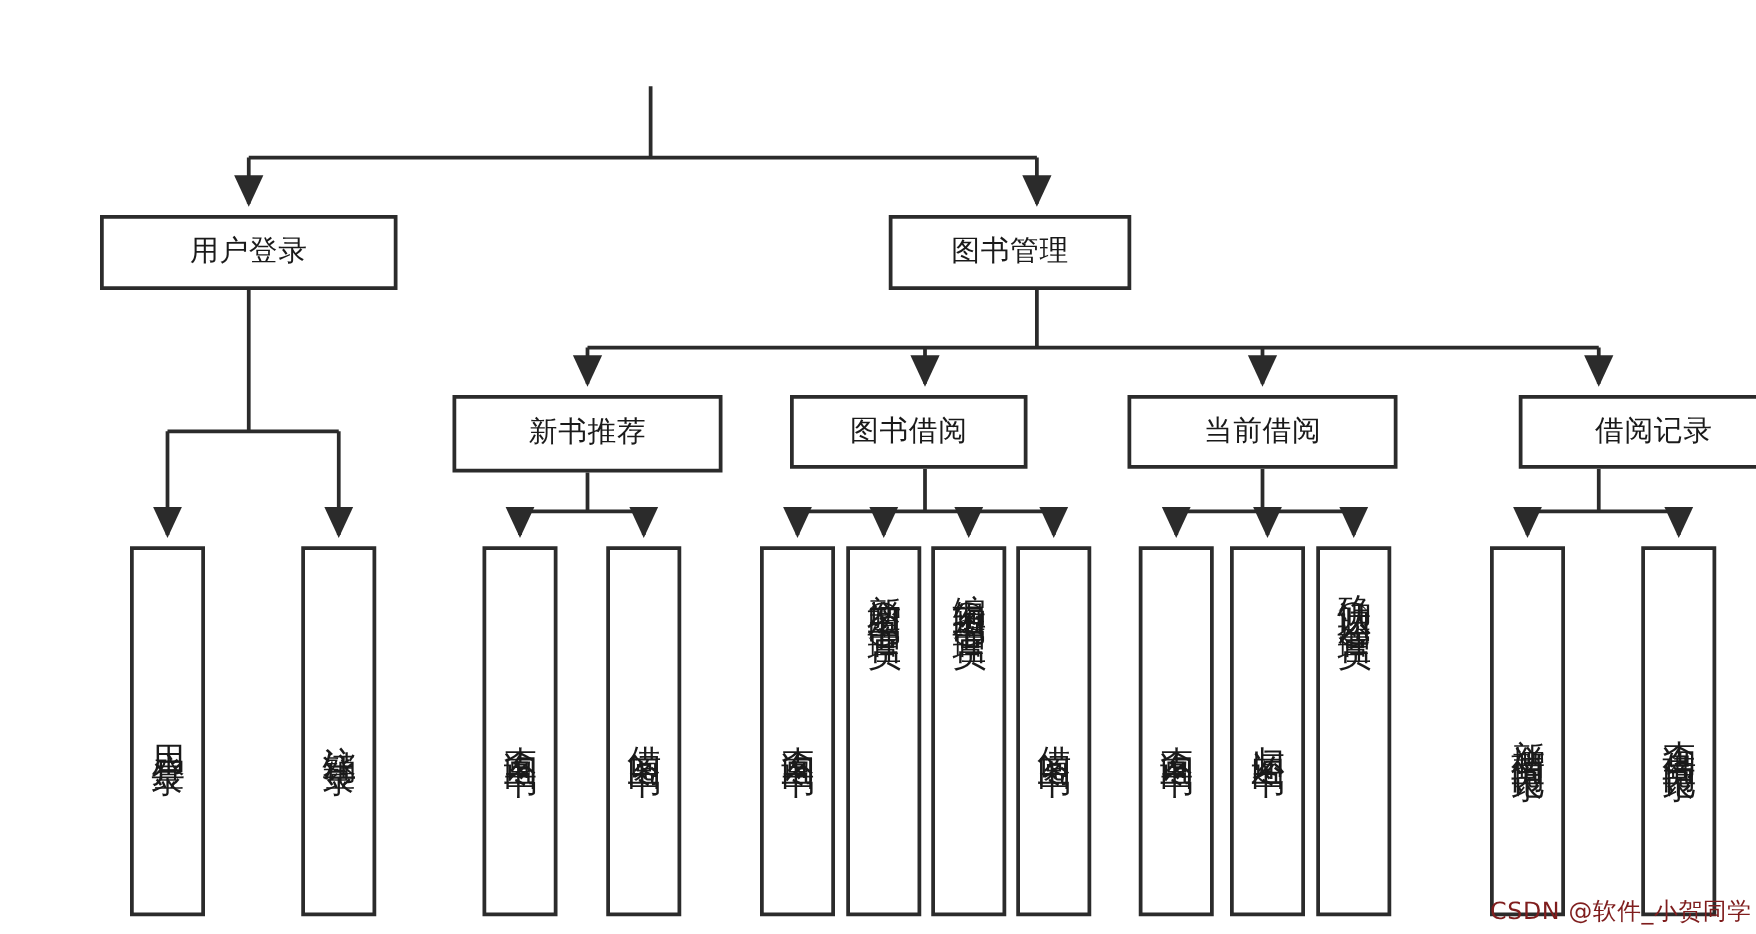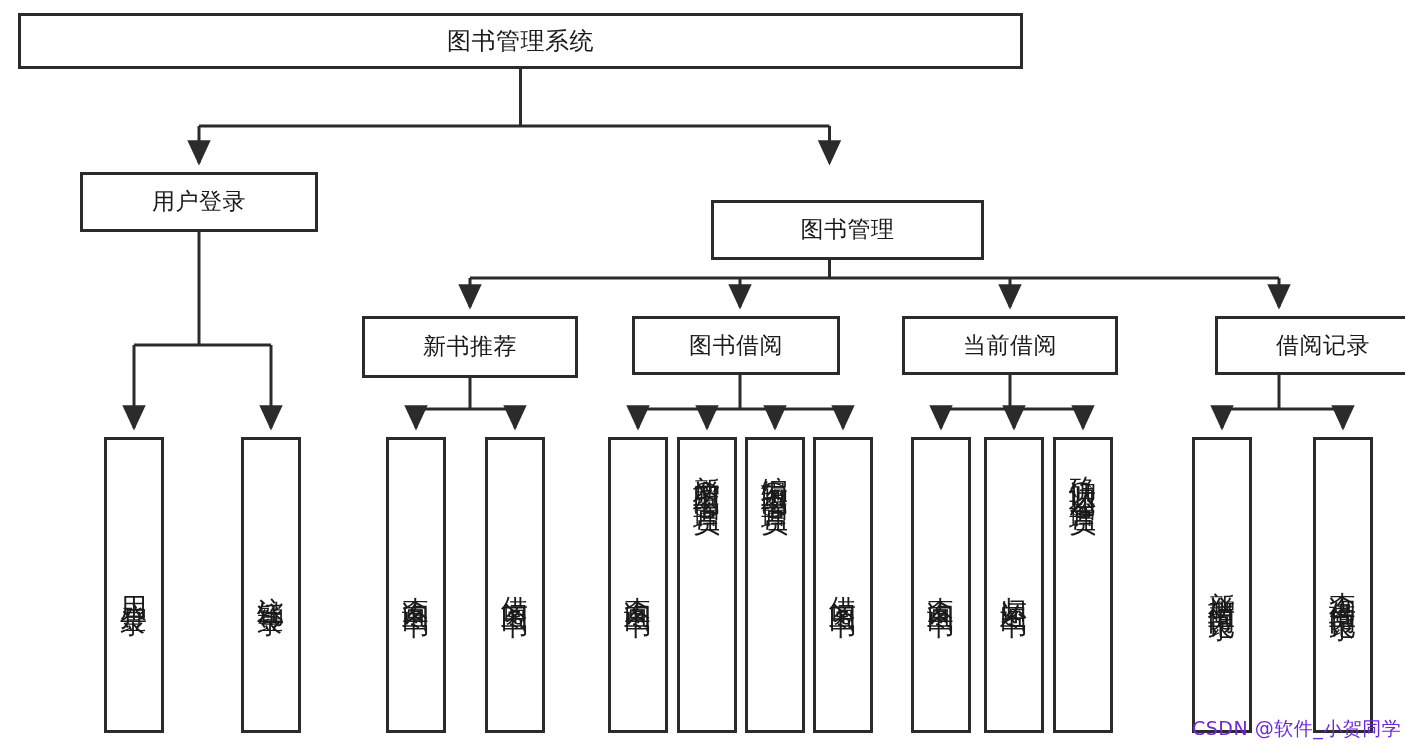--- a/index.html
+++ b/index.html
@@ -63,21 +63,21 @@
     writing-mode: vertical-rl;
     text-orientation: upright;
     font-size: 27px;
     line-height: 1.0;
     letter-spacing: 5px;
     white-space: nowrap;
   }
   .watermark {
     position: absolute;
     font-size: 19px;
-    color: #6d28d9;
+    color: #7f1d1d;
     white-space: nowrap;
     letter-spacing: 0.5px;
   }
 </style>
 </head>
 <body>
 
 <div id="diagram-root">
 
   <svg id="connectors" viewBox="0 0 1405 747" xmlns="http://www.w3.org/2000/svg">
@@ -116,35 +116,32 @@
         <path d="M941,409 L941,428" marker-end="url(#arrowhead)"></path>
         <path d="M1014,409 L1014,428" marker-end="url(#arrowhead)"></path>
         <path d="M1083,409 L1083,428" marker-end="url(#arrowhead)"></path>
         <path d="M1279,375 L1279,409"></path>
         <path d="M1222,409 L1343,409"></path>
         <path d="M1222,409 L1222,428" marker-end="url(#arrowhead)"></path>
         <path d="M1343,409 L1343,428" marker-end="url(#arrowhead)"></path>
       </g>
   </svg>
 
-  <div class="node root horiz" style="left: 18px; top: 13px; width: 1005px; height: 56px;">
-    <span class="node-label">图书管理系统</span>
-  </div>
 
   <div id="node-layer">
       <div class="node horiz" style="left: 80px; top: 172px; width: 238px; height: 60px;">
         <span class="node-label">用户登录</span>
       </div>
-      <div class="node horiz" style="left: 711px; top: 172px; width: 273px; height: 60px; margin-top: 28px;">
+      <div class="node horiz" style="left: 711px; top: 172px; width: 194px; height: 60px;">
         <span class="node-label">图书管理</span>
       </div>
       <div class="node horiz" style="left: 362px; top: 316px; width: 216px; height: 62px;">
         <span class="node-label">新书推荐</span>
       </div>
-      <div class="node horiz" style="left: 632px; top: 316px; width: 208px; height: 59px;">
+      <div class="node horiz" style="left: 632px; top: 316px; width: 190px; height: 59px;">
         <span class="node-label">图书借阅</span>
       </div>
       <div class="node horiz" style="left: 902px; top: 316px; width: 216px; height: 59px; justify-content: center;">
         <span class="node-label">当前借阅</span>
       </div>
       <div class="node horiz" style="left: 1171px; top: 316px; width: 216px; height: 59px; margin-left: 44px;">
         <span class="node-label">借阅记录</span>
       </div>
       <div class="node leaf centered" style="left: 104px; top: 437px; width: 60px; height: 296px;">
         <span class="node-label">用户登录</span>

